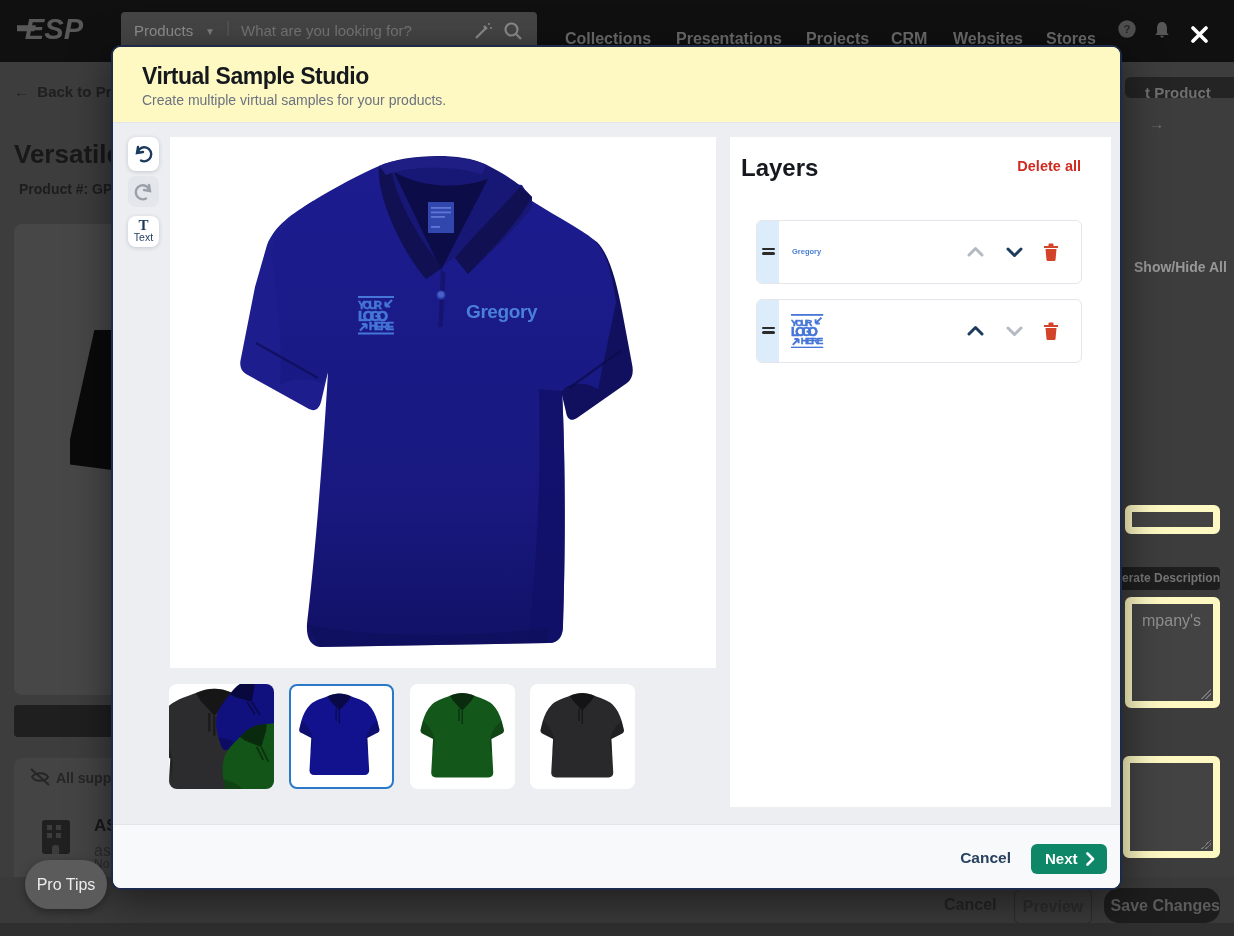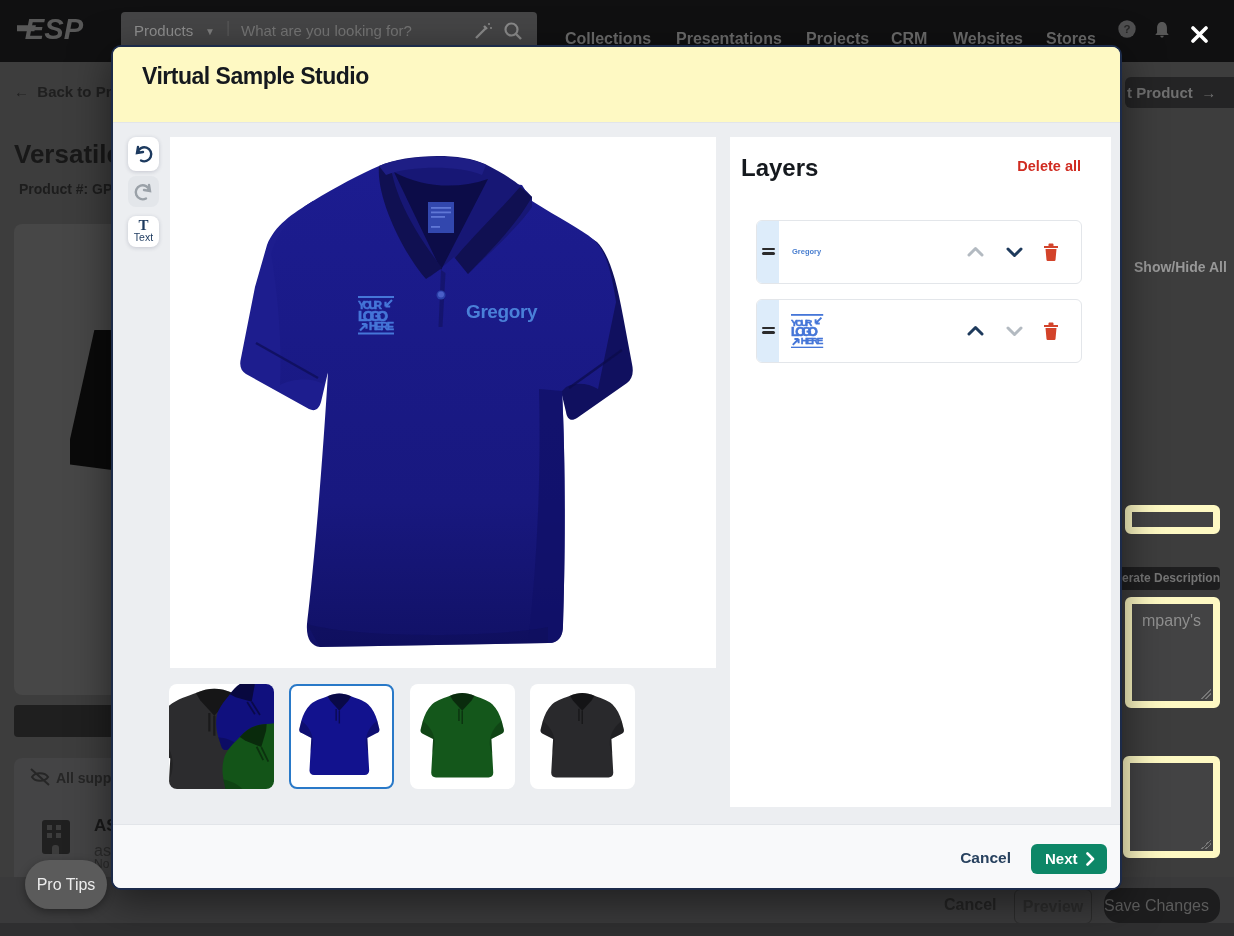--- a/index.html
+++ b/index.html
@@ -7,23 +7,23 @@
     font-family:"Liberation Sans", sans-serif; }
   #stage { position:relative; width:1234px; height:936px; }
 
   
   #nav { position:absolute; left:0; top:0; width:1234px; height:62px; background:#101011; }
   #logo { position:absolute; left:17px; top:13px; width:75px; height:32px; }
   #searchbar { position:absolute; left:121px; top:12px; width:416px; height:38px;
     background:#454546; border-radius:4px; color:#8a8a8a; }
   .navlink { position:absolute; top:22px; font-size:16px; font-weight:bold; color:#6b6b6b;margin-top:8px; }
   #backlink { position:absolute; left:14px; top:83px; color:#1f1f1f; font-weight:bold; font-size:15px; white-space:nowrap; }
-  #nextprod { position:absolute; left:1125px; top:77px; width:109px; height:31px;
+  #nextprod { position:absolute; left:1125px; top:77px; width:109px; height:21px;
     background:#242425; border-radius:6px 0 0 6px; color:#6f6f6f; font-weight:bold; font-size:15px;
-    line-height:31px; padding-left:2px; }
+    line-height:31px; padding-left:20px; }
   #vers { position:absolute; left:14px; top:139px; font-size:26px; font-weight:bold; color:#181818; }
   #prodnum { position:absolute; left:19px; top:181px; font-size:14px; font-weight:bold; color:#1d1d1d; }
   #imgcard { position:absolute; left:14px; top:224px; width:98px; height:471px;
     background:#474747; border-radius:8px 0 0 8px; overflow:hidden; }
   #imgcard .shirtdark { position:absolute; left:56px; top:106px; width:42px; height:140px;
     background:#0a0a0a; clip-path:polygon(58% 0, 100% 0, 100% 100%, 0 96%, 0 78%); }
   #darkbtn { position:absolute; left:14px; top:705px; width:98px; height:32px; background:#1f1f1f; border-radius:4px 0 0 4px;}
   #supprow { position:absolute; left:14px; top:758px; width:98px; height:170px; background:#444445; border-radius:8px 0 0 8px; }
   #allsup { position:absolute; left:16px; top:12px; color:#262626; font-weight:bold; font-size:14px; white-space:nowrap; }
   #bldg { position:absolute; left:28px; top:62px; width:28px; height:34px; background:#202020; border-radius:3px; }
@@ -39,21 +39,21 @@
   #gendesc { position:absolute; left:1118px; top:567px; width:102px; height:23px; background:#1e1e1f;
     border-radius:4px; color:#747474; font-weight:bold; font-size:12px; line-height:23px; padding-left:4px; white-space:nowrap; overflow:hidden; }
   .tatext { color:#8f8f8f; font-size:16px; padding:8px 10px; }
   .resz { position:absolute; right:2px; bottom:2px; width:10px; height:10px;
     background:linear-gradient(135deg, transparent 50%, #777 50%, #777 57%, transparent 57%, transparent 70%, #777 70%, #777 77%, transparent 77%); }
   #botbar { position:absolute; left:0; top:877px; width:1234px; height:46px; background:#3a3a3b; }
   #bgcancel { position:absolute; left:944px; top:896px; font-size:16px; font-weight:bold; color:#242424; }
   #bgpreview { position:absolute; left:1014px; top:889px; width:78px; height:35px; border:1px solid #2b2b2b;
     border-radius:6px; color:#2c2c2c; font-weight:bold; font-size:16px; text-align:center; line-height:33px; }
   #bgsave { position:absolute; left:1104px; top:888px; width:116px; height:35px; background:#1d1d1e;
-    border-radius:15px; color:#5c5c5c; font-weight:normal; font-size:16px; text-align:left; line-height:35px; }
+    border-radius:15px; color:#5c5c5c; font-weight:bold; font-size:16px; text-align:right; line-height:35px; }
   #botstrip { position:absolute; left:0; top:923px; width:1234px; height:13px; background:#2f2f30; }
 
   
   #modal { position:absolute; left:111px; top:45px; width:1011px; height:845px;
     background:#eceef1; border:2px solid #1c2b4a; border-radius:10px; overflow:hidden;
     box-shadow:0 10px 40px rgba(0,0,0,0.5); }
   #mhead { position:absolute; left:0; top:0; width:100%; height:76px; background:#fef9c3;
     border-bottom:1px solid #e2e5e9; }
   #mtitle { position:absolute; left:29px; top:16px; font-size:23px; letter-spacing:-0.5px; font-weight:bold; color:#15191e; }
   #msub { position:absolute; left:29px; top:45px; font-size:14px; color:#6b7280; }
@@ -172,20 +172,21 @@
     </div>
   <div id="botbar"></div>
   <div id="bgcancel">Cancel</div>
   <div id="bgpreview">Preview</div>
   <div id="bgsave">Save Changes</div>
   <div id="botstrip"></div>
 
   <div id="modal">
     <div id="mhead">
       <div id="mtitle">Virtual Sample Studio</div>
+      <div id="msub">Create multiple virtual samples for your products.</div>
     </div>
 
     <div class="toolbtn" id="undo">
       <svg width="31" height="34" viewBox="0 0 31 34">
           <path d="M10 10 L9 16 L15 15 M9.5 15.5 A7 7 0 1 1 13 23.5" stroke="#1d3a5f" stroke-width="2.4" fill="none" stroke-linecap="round"></path>
         </svg>
     </div>
     <div class="toolbtn" id="redo">
       <svg width="31" height="31" viewBox="0 0 31 31">
           <path d="M21 9 L22 15 L16 14 M21.5 14.5 A7 7 0 1 0 18 22.5" stroke="#9aa1a8" stroke-width="2.4" fill="none" stroke-linecap="round"></path>

